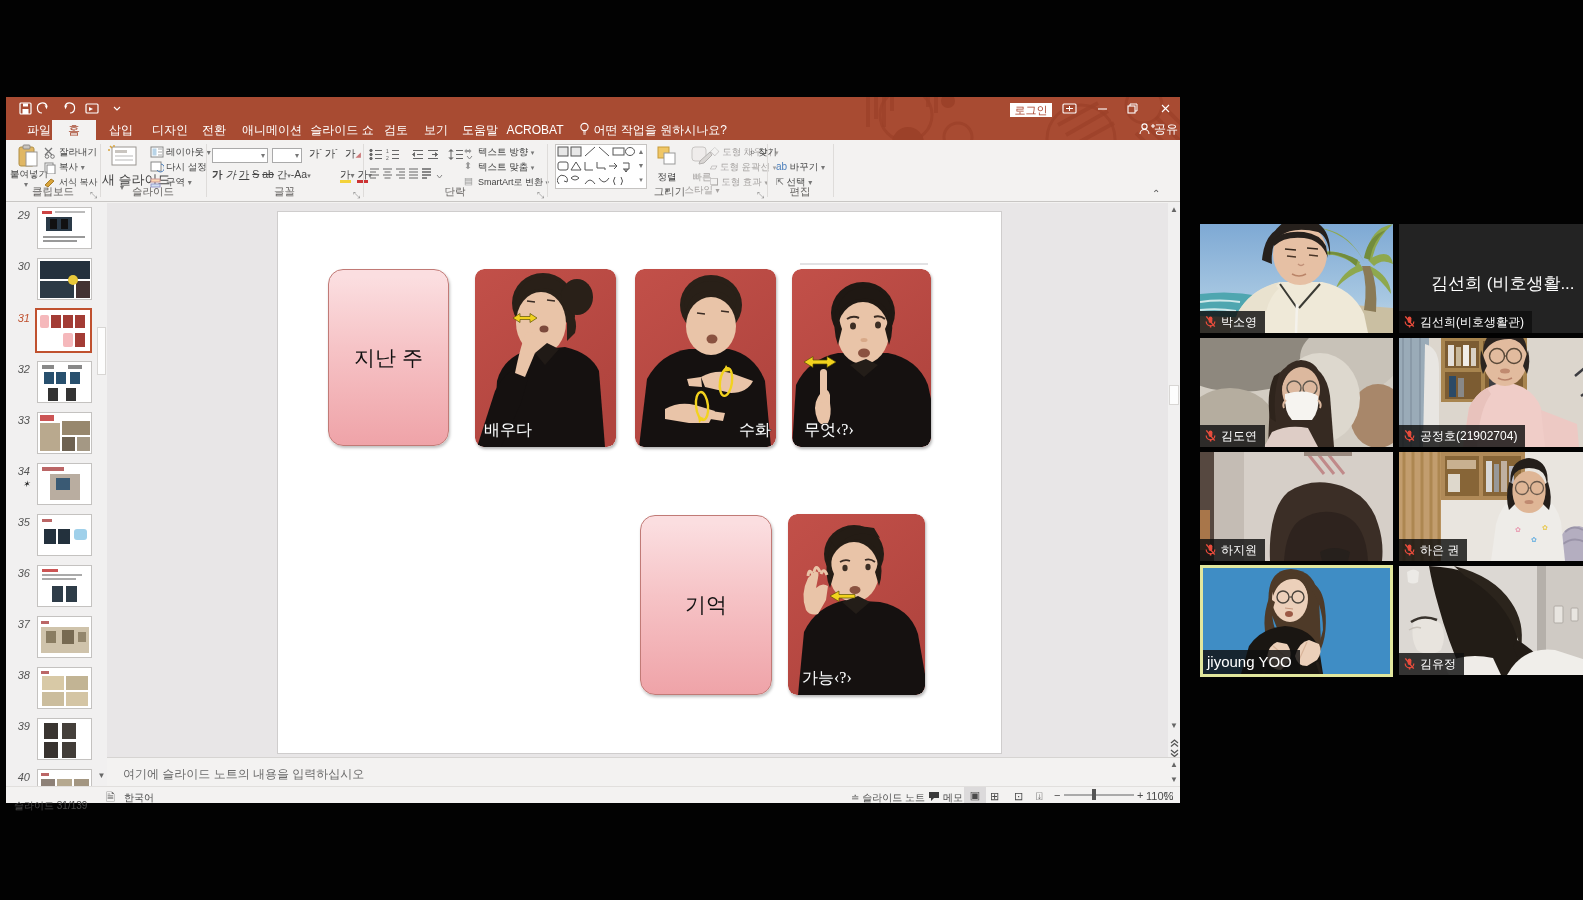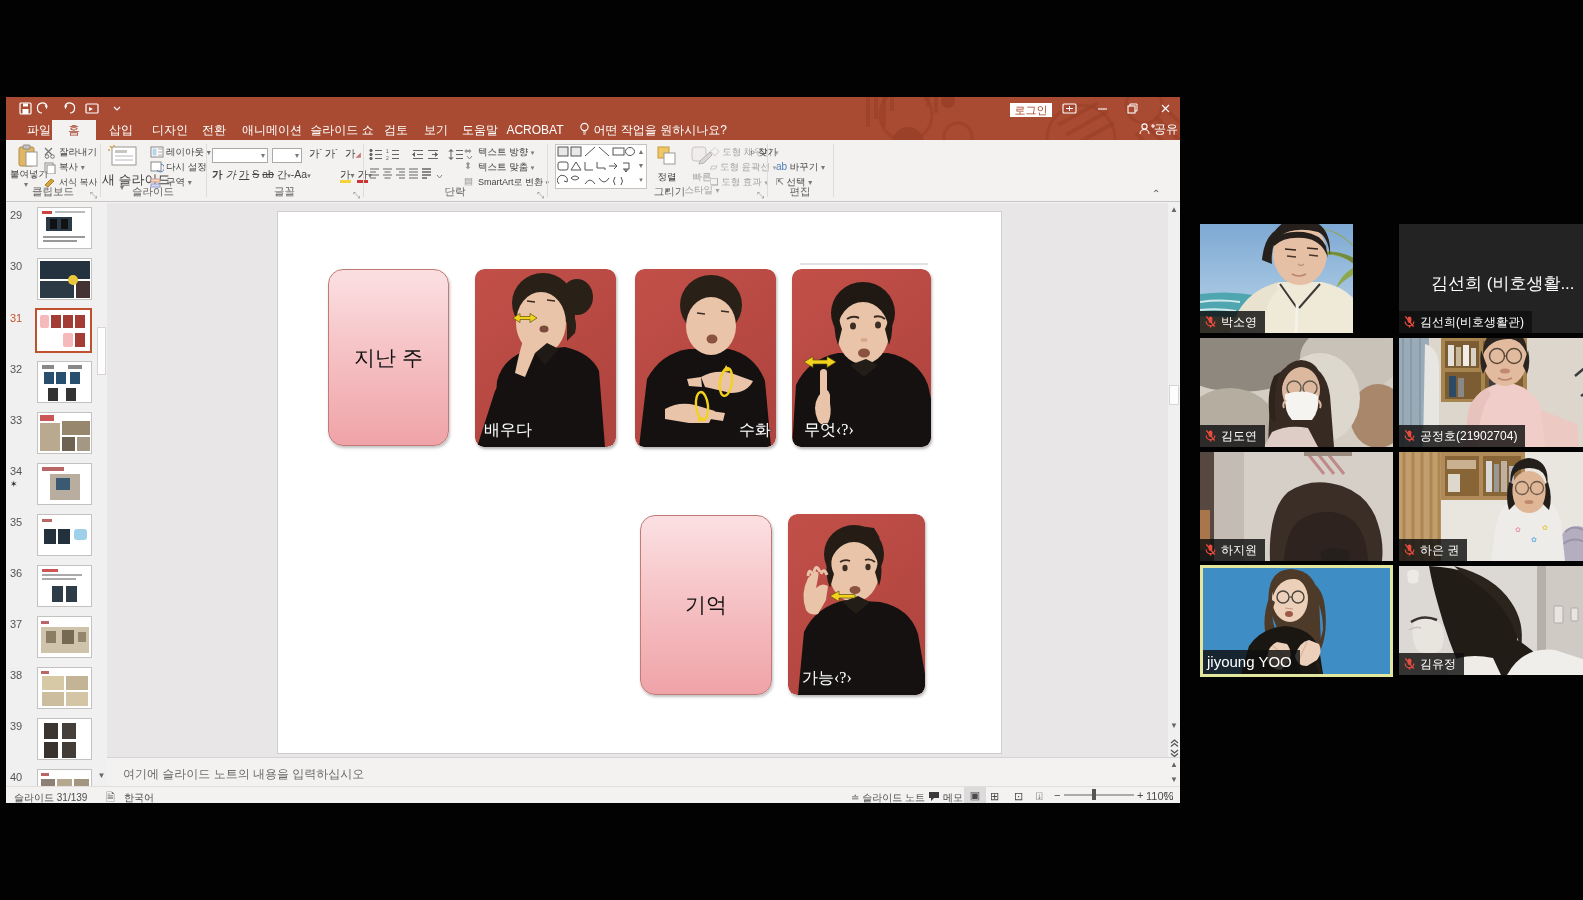--- a/index.html
+++ b/index.html
@@ -27,21 +27,21 @@
 #main { position:absolute; left:101px; top:106px; width:1073px; height:554px; background:#e8e6e7; }
 #thumbs { position:absolute; left:0; top:106px; width:90px; height:583px; background:#f1f0f0; overflow:hidden; }
 #tscroll { position:absolute; left:90px; top:106px; width:11px; height:583px; background:#f1f0f0; }
 #canvas { position:absolute; left:0; top:0; width:1061px; height:554px; background:#e8e6e7; }
 #slide { position:absolute; left:171px; top:9px; width:723px; height:541px; background:#fff; outline:1px solid #cfcdcd; }
 #vscroll { position:absolute; left:1061px; top:0; width:12px; height:554px; background:#f1f0f0; }
 
 #notes { position:absolute; left:101px; top:660px; width:1073px; height:29px; background:#f3f2f1; border-top:1px solid #d6d4d2; color:#6a6a6a; font-size:12px; }
 #status { position:absolute; left:0; top:689px; width:1174px; height:17px; background:#f3f2f1; border-top:1px solid #e1dfdd; font-size:11px; color:#4a4a4a; }
 .tn { position:absolute; left:31px; width:55px; height:42px; background:#fff; border:1px solid #c4c2c0; overflow:hidden; }
-.tnum { position:absolute; left:4px; width:20px; font-size:11px; color:#555; }
+.tnum { position:absolute; left:4px; width:20px; text-align:right; font-size:11px; color:#555;font-style:italic; }
 
 .pinkbox { position:absolute; border-radius:15px; border:1px solid #c17a76;
   background:linear-gradient(#fbdee0 4%, #f6c3c6 45%, #efa3a8 100%);
   box-shadow:1px 2px 3px rgba(0,0,0,.25); display:flex; align-items:center; justify-content:center;
   font-size:21px; color:#111; }
 .photo { border-radius:9px; box-shadow:1px 2px 3px rgba(0,0,0,.3); }
 
 
 .vt { position:absolute; overflow:hidden; background:#222; }
 .vlabel { position:absolute; left:0; bottom:0; background:rgba(15,15,15,.82); color:#fff; font-size:12px; height:22px; line-height:22px; padding:0 8px 0 4px; white-space:nowrap; }
@@ -518,21 +518,21 @@
           </g>
         </svg>
     </div>
   </div>
   <div id="notes">
       <span style="position:absolute;left:16px;top:8px;">여기에 슬라이드 노트의 내용을 입력하십시오</span>
     <div class="abs" style="right:2px;top:2px;color:#666;font-size:8px;">▲</div>
     <div class="abs" style="right:2px;bottom:2px;color:#666;font-size:8px;">▼</div>
   </div>
   <div id="status">
-    <span class="abs" style="left:8px;top:4px;font-size:10px;">슬라이드 31/139</span>
+    <span class="abs" style="left:8px;top:12px;font-size:10px;">슬라이드 31/139</span>
     <span class="abs" style="left:100px;top:2px;color:#555;">🗎</span>
     <span class="abs" style="left:118px;top:4px;font-size:10px;">한국어</span>
     <span class="abs" style="left:845px;top:4px;font-size:10px;">≐ 슬라이드 노트</span>
     <svg class="abs" style="left:922px;top:4px;" width="12" height="10" viewBox="0 0 12 10">
         <path d="M1 1 h10 v6 h-5 l-3 3 v-3 h-2 z" fill="#3a3a3a"></path>
       </svg>
     <span class="abs" style="left:937px;top:4px;font-size:10px;">메모</span>
     <span class="abs" style="left:958px;top:0px;width:22px;height:16px;background:#dcdadb;text-align:center;line-height:16px;">▣</span>
     <span class="abs" style="left:984px;top:3px;">⊞</span>
     <span class="abs" style="left:1008px;top:3px;">⊡</span>
@@ -541,21 +541,21 @@
     <span class="abs" style="left:1058px;top:7px;width:70px;height:2px;background:#aaa;"></span>
     <span class="abs" style="left:1086px;top:2px;width:4px;height:11px;background:#555;"></span>
     <span class="abs" style="left:1131px;top:2px;">+</span>
     <span class="abs" style="left:1140px;top:3px;">110%</span>
     <span class="abs" style="left:1159px;top:3px;">⛶</span>
   </div>
 </div>
 
 <div id="videos">
 
-  <div class="vt" style="left:1200px;top:224px;width:153px;height:109px;">
+  <div class="vt" style="left:1200px;top:224px;width:193px;height:109px;">
     <svg width="193" height="109">
       <defs>
           <linearGradient id="sky1" x1="0" y1="0" x2="0" y2="1">
         <stop offset="0" stop-color="#7ea9d4"></stop>
             <stop offset="0.7" stop-color="#a8c8e2"></stop>
             <stop offset="1" stop-color="#cad9e6"></stop>
           </linearGradient>
         </defs>
       <rect width="193" height="109" fill="url(#sky1)"></rect>
       <path d="M0 70 Q30 66 60 72 L60 95 L0 95 Z" fill="#4fa6b0"></path>

